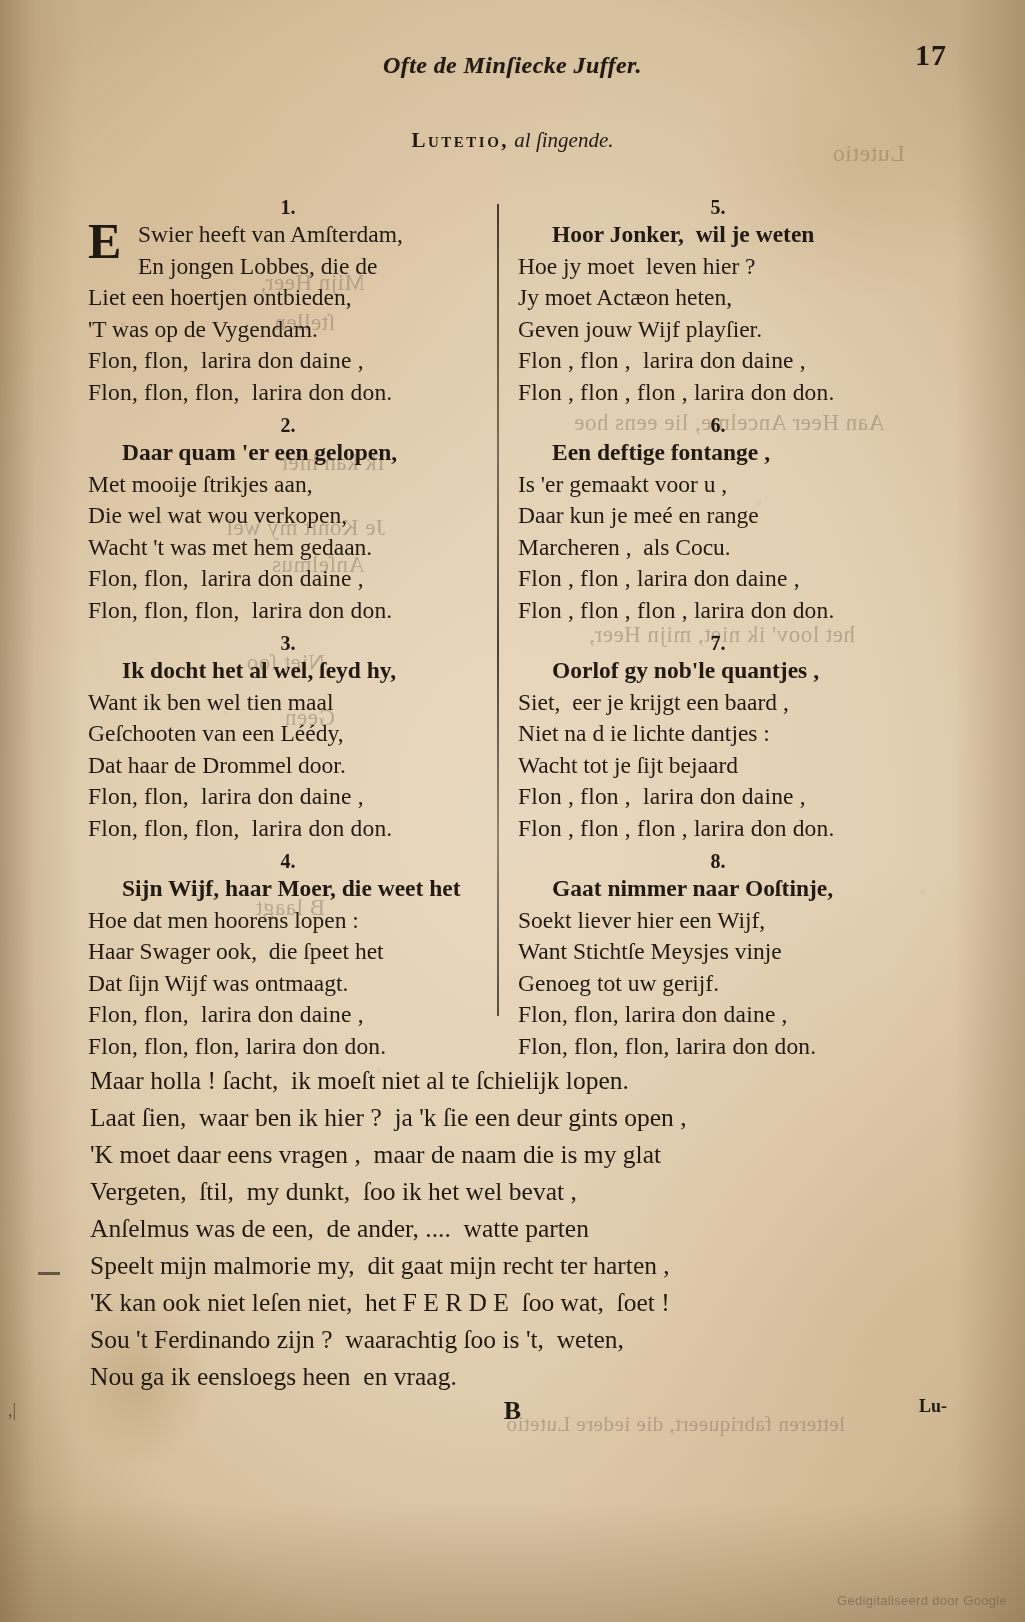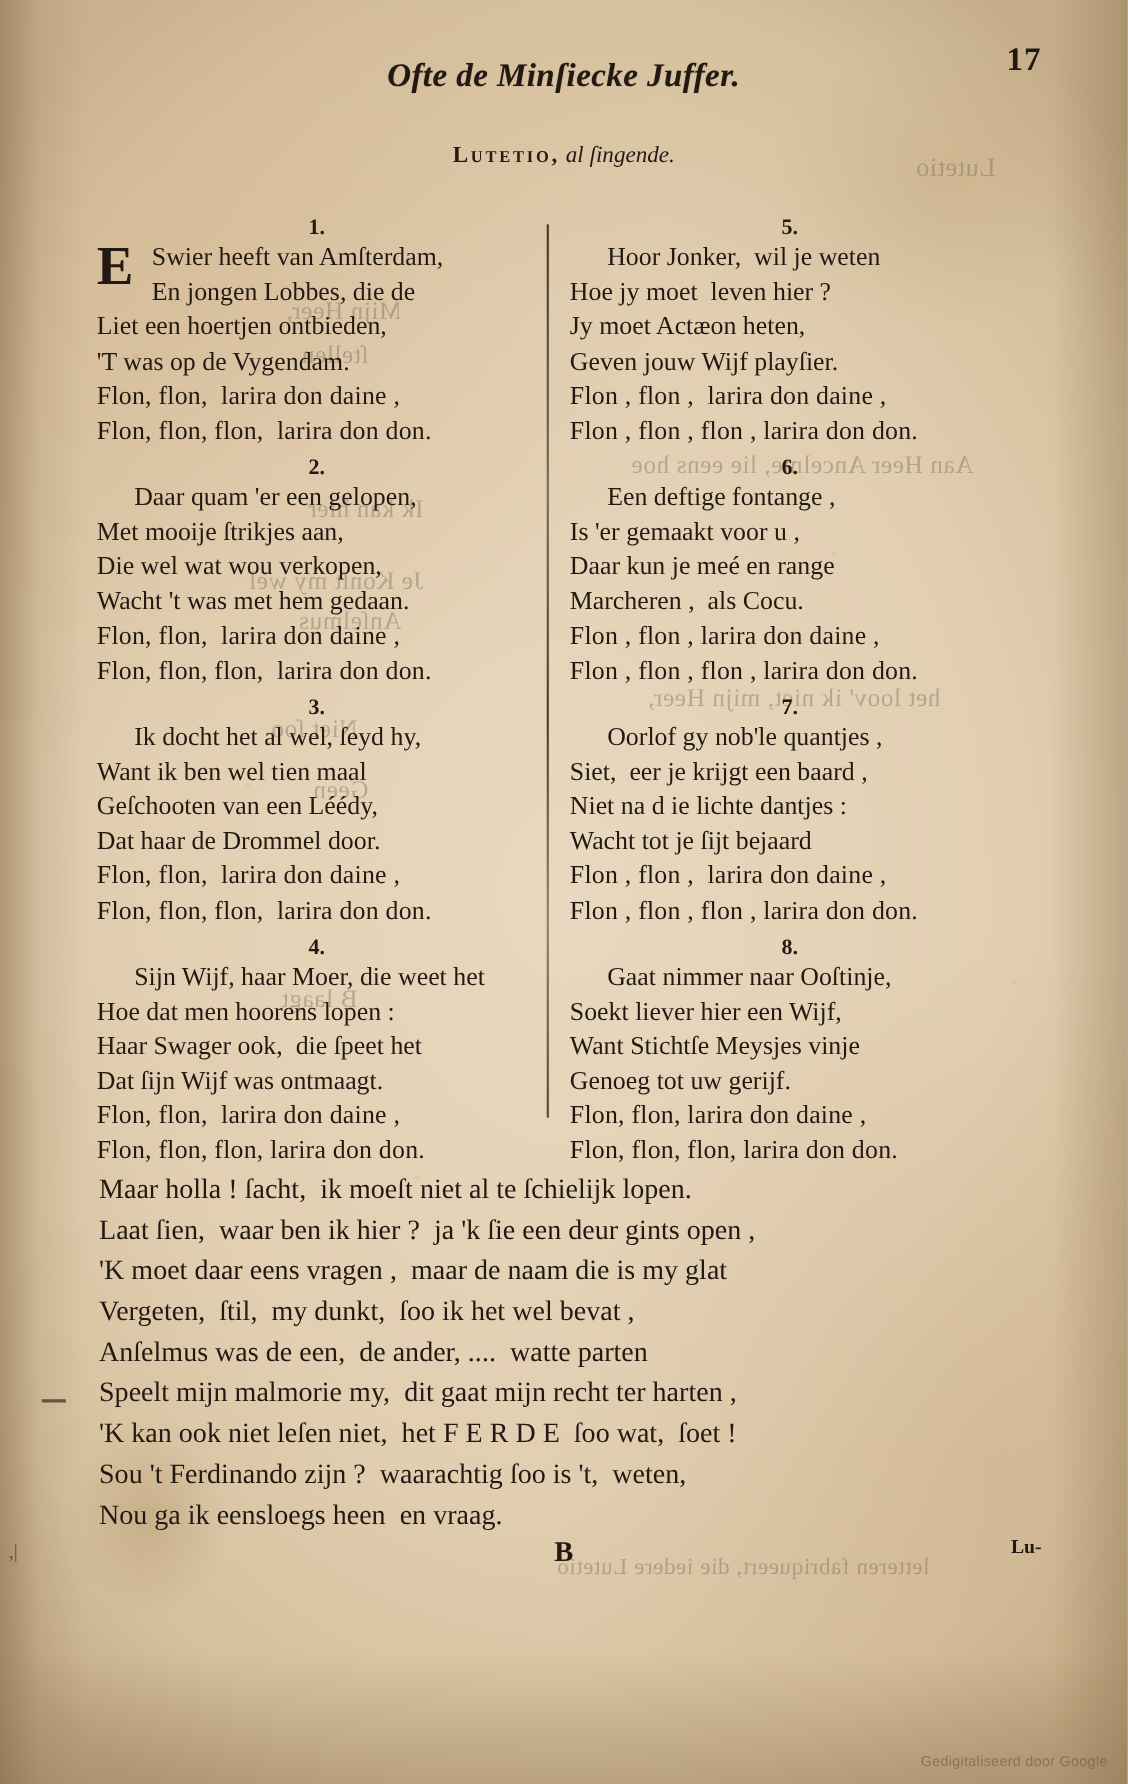--- a/index.html
+++ b/index.html
@@ -76,21 +76,21 @@
   .content { position: absolute; inset: 0; }
 
   
   .runhead {
     position: absolute; left: 0; right: 0; top: 52px;
     text-align: center;
   }
   .runhead-title {
     font-style: italic;
     font-weight: bold;
-    font-size: 30px;
+    font-size: 24px;
     letter-spacing: .4px;
     text-shadow: 0 0 1px rgba(40,28,14,0.35);
   }
   .folio {
     position: absolute; right: 78px; top: 38px;
     font-size: 30px; font-weight: bold;
     letter-spacing: 1px;
   }
 
   
@@ -135,21 +135,21 @@
 
   .stanza { margin-bottom: 6px; }
   .stanza-num {
     text-align: center;
     font-size: 20px;
     font-weight: bold;
     line-height: 22px;
     margin-bottom: 1px;
   }
   .line { white-space: pre; }
-  .line.indent { padding-left: 34px; }
+  .line.indent { padding-left: 34px; font-weight: bold; }
   .line.refrain { letter-spacing: .2px; }
 
   
   .dropcap-wrap { position: relative; }
   .dropcap {
     position: absolute;
     left: 0; top: -2px;
     font-size: 50px;
     line-height: 48px;
     font-weight: bold;

